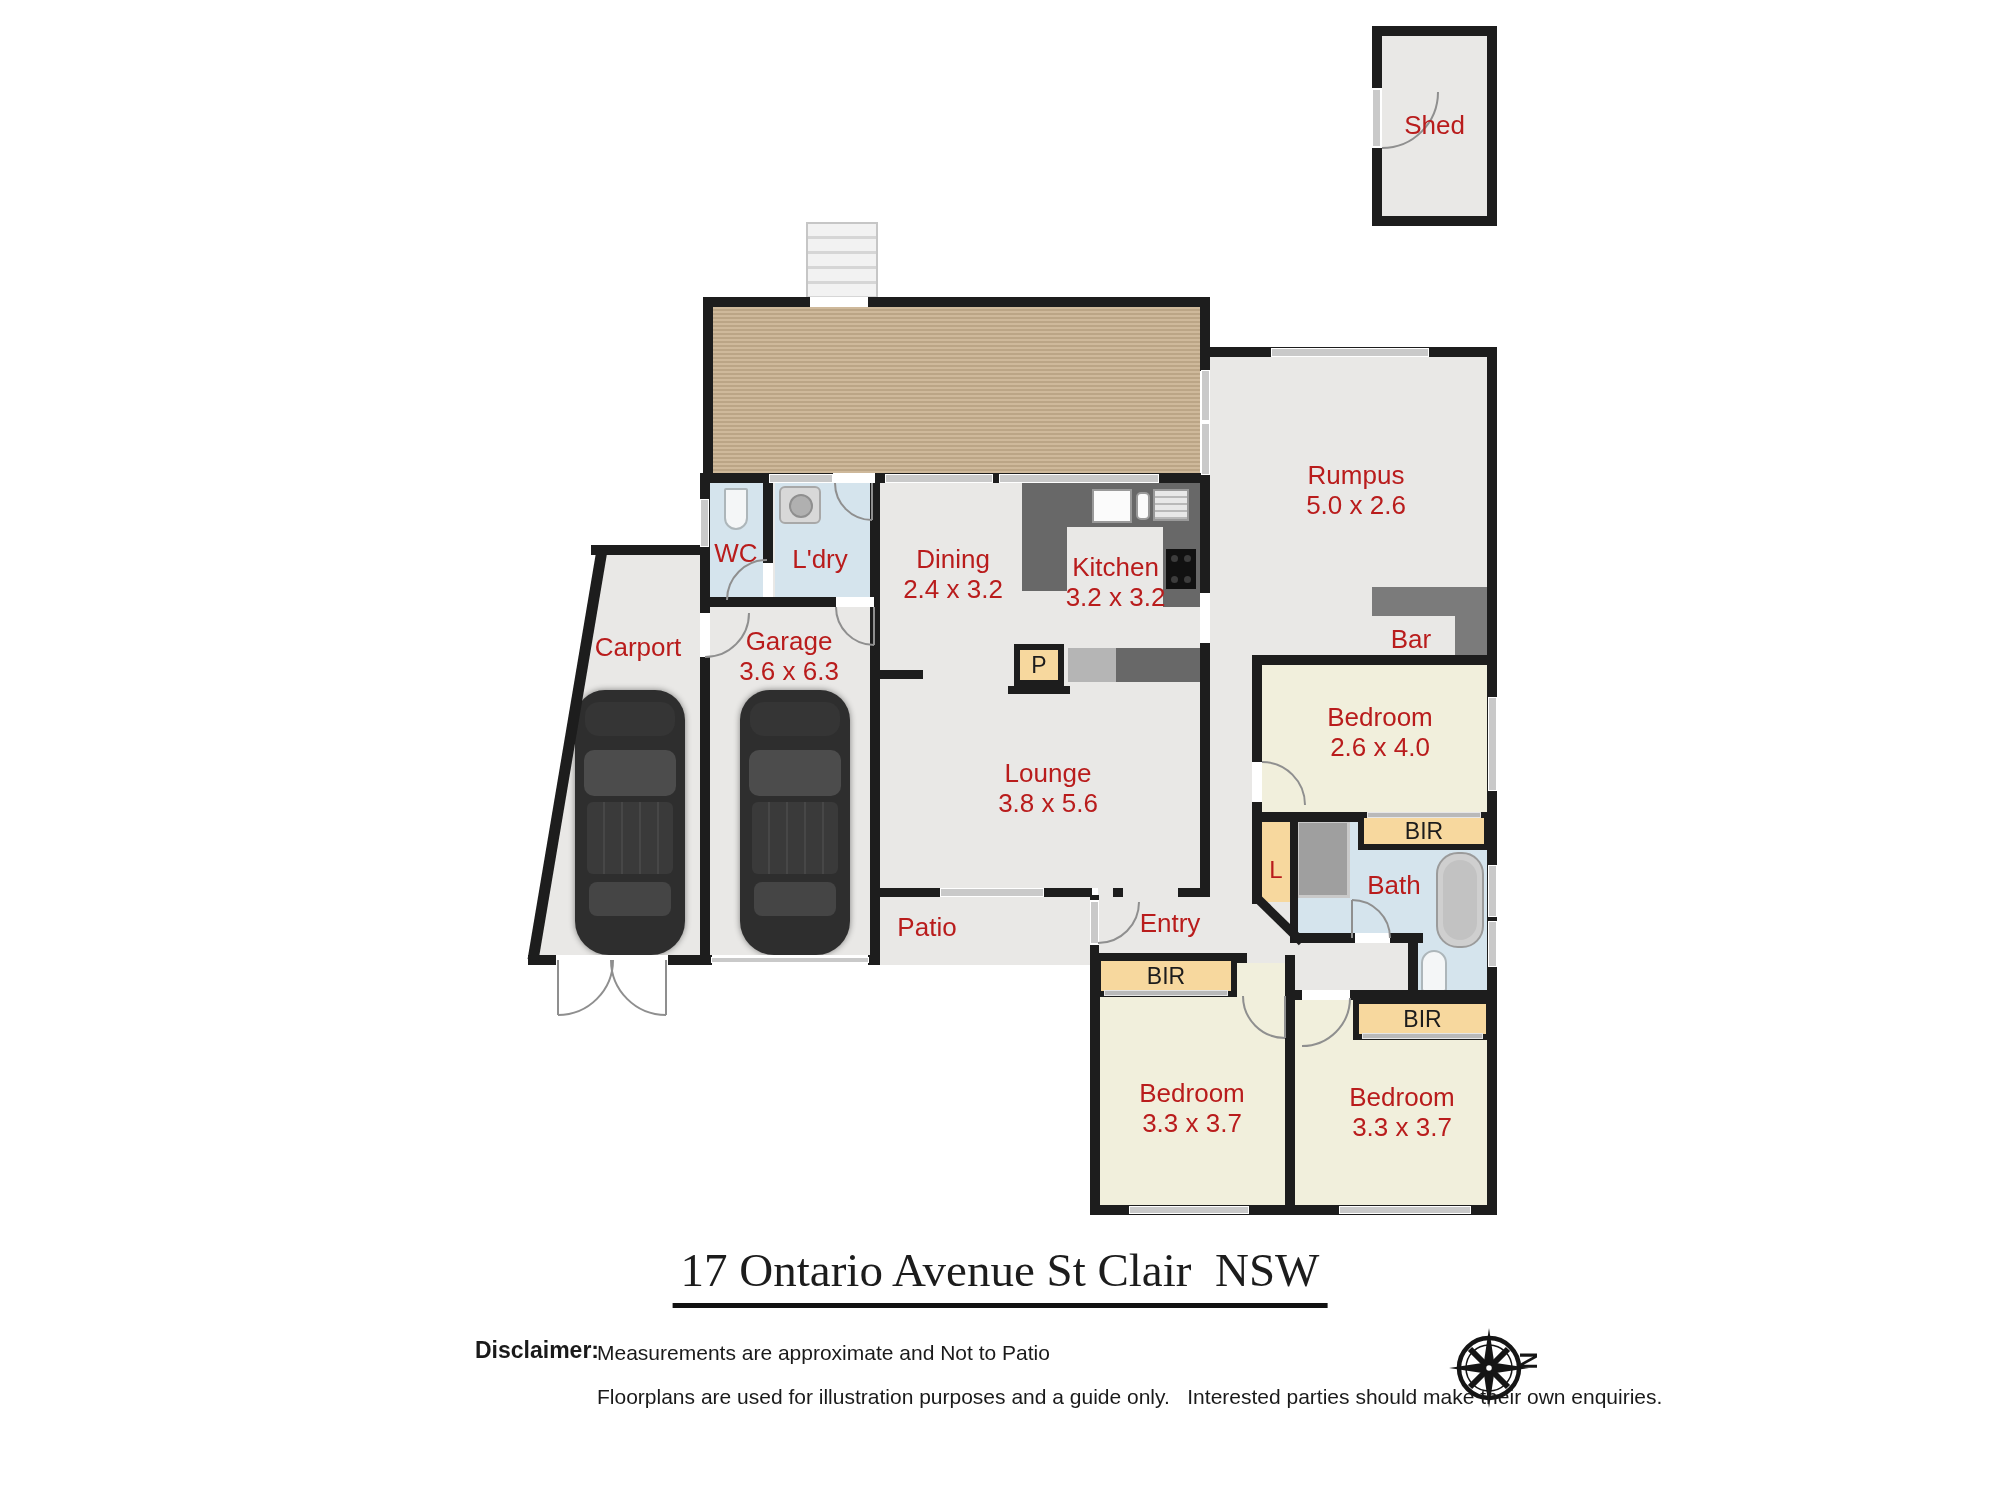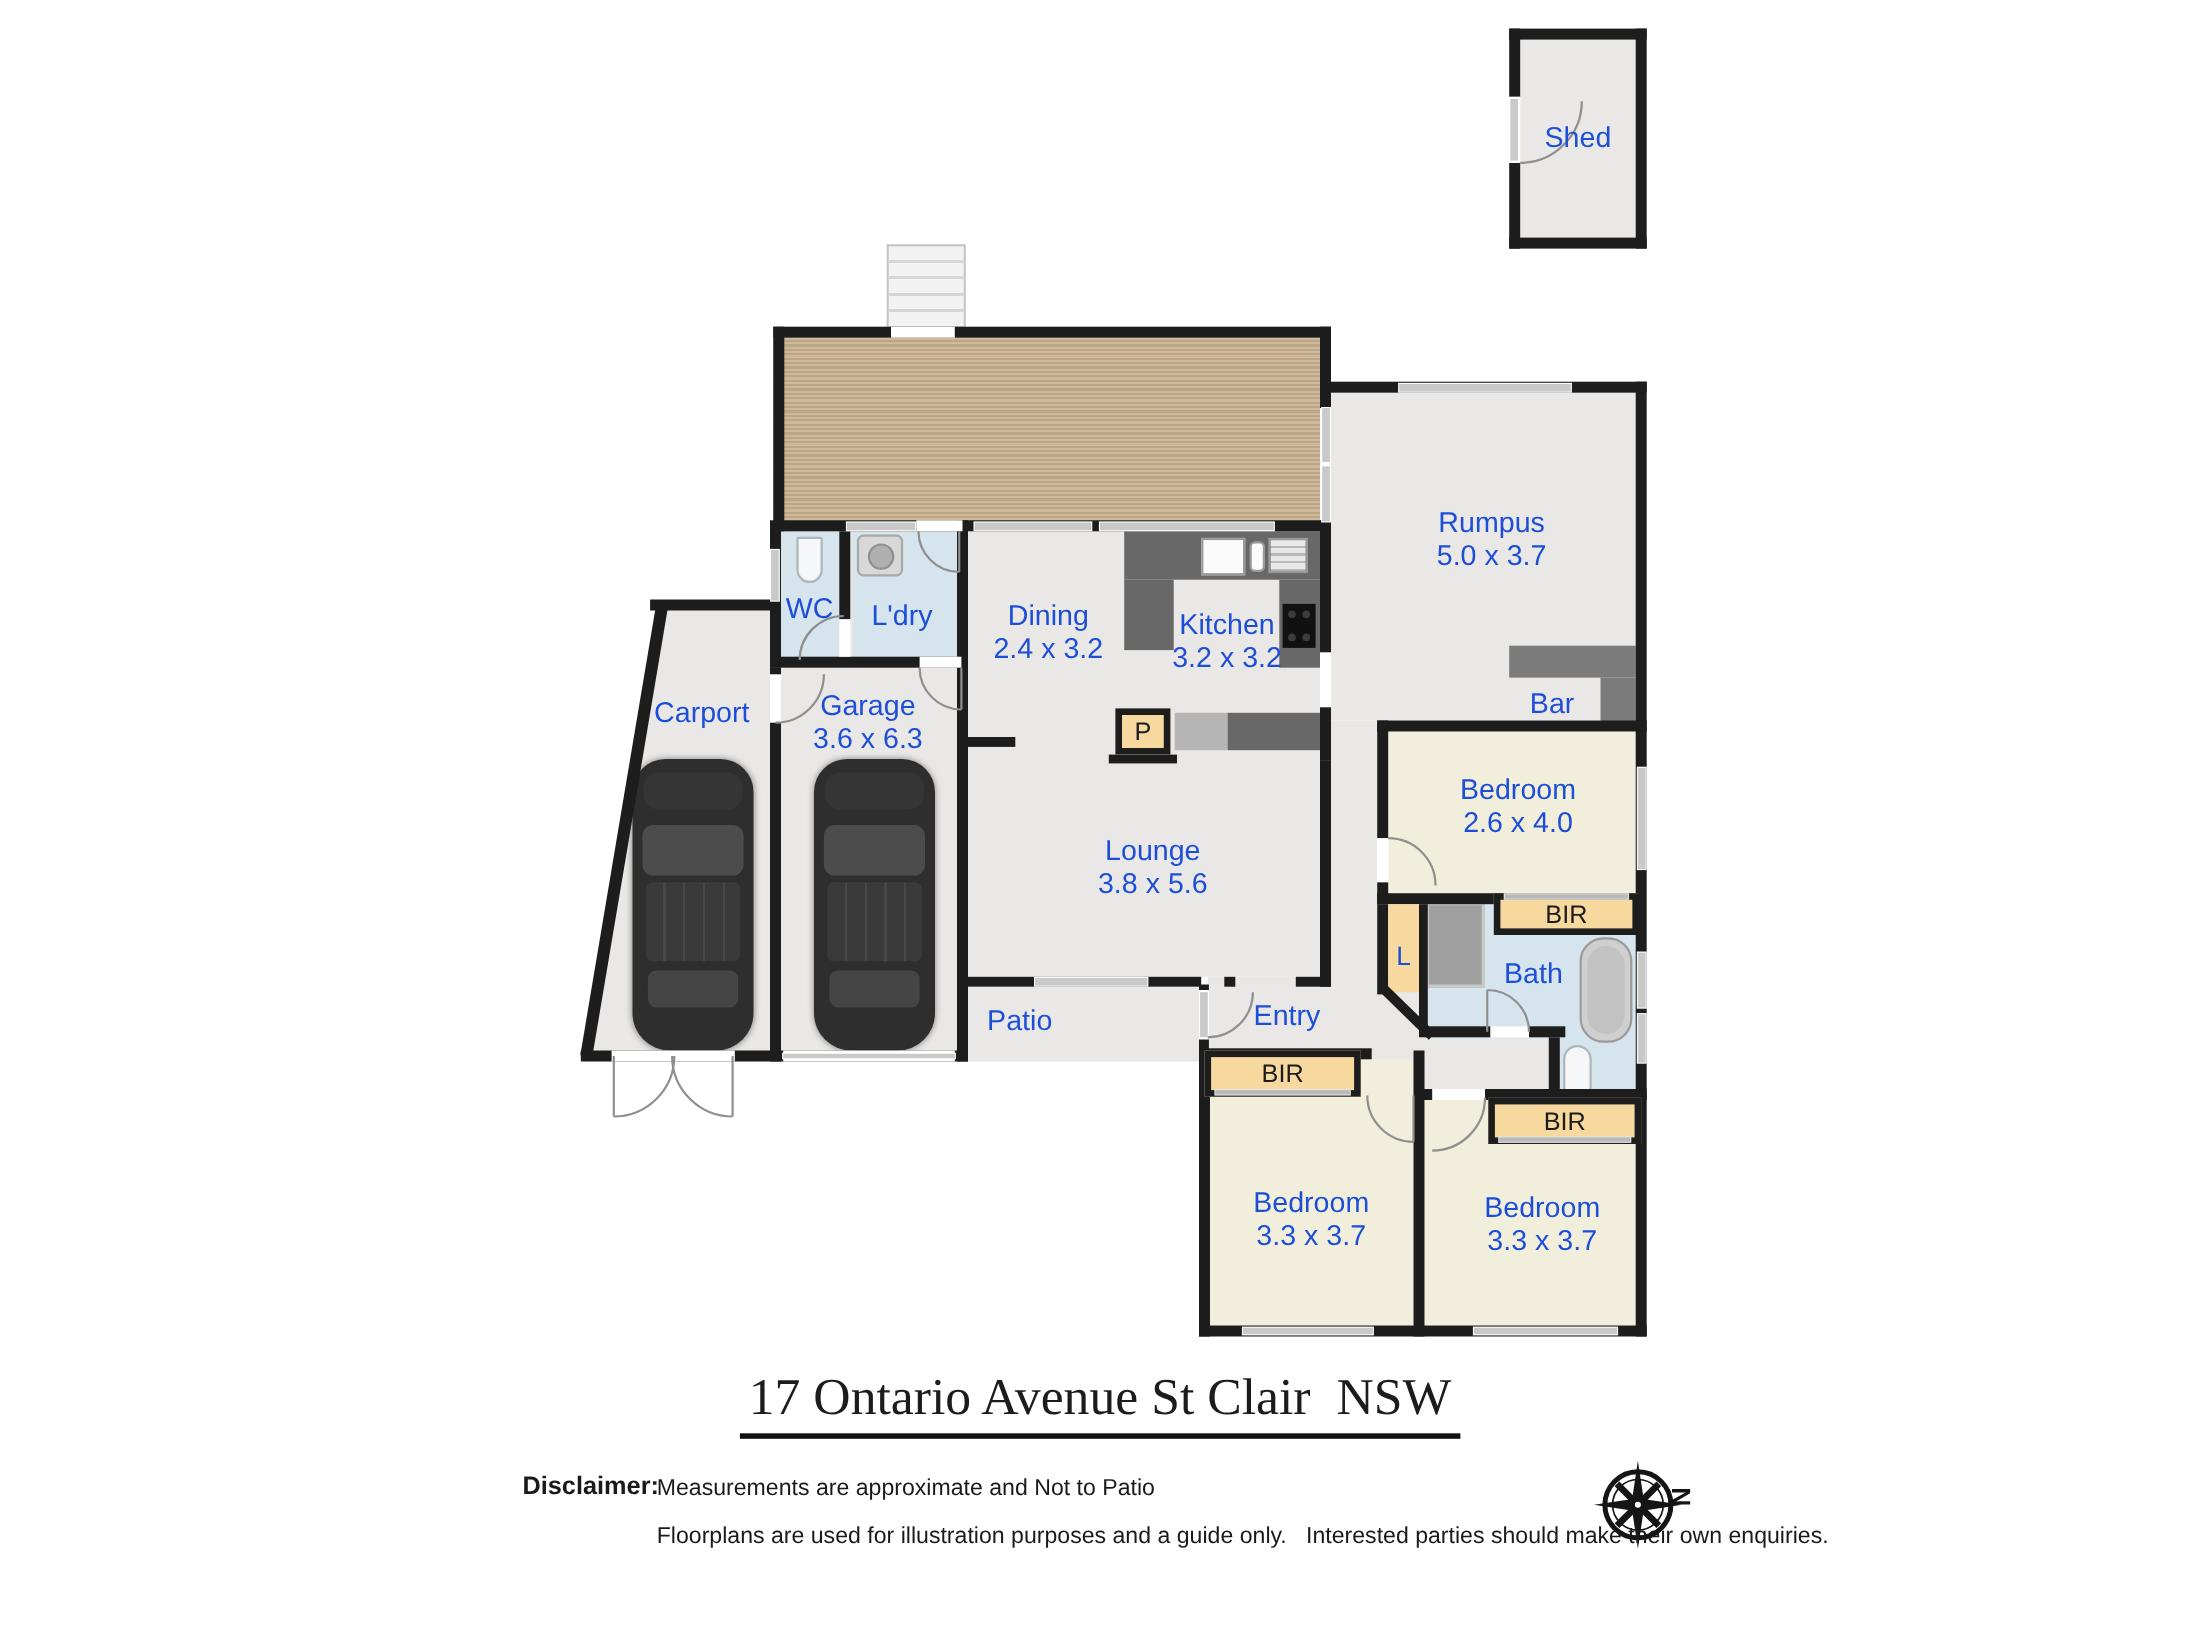--- a/index.html
+++ b/index.html
@@ -5,21 +5,21 @@
   html,body{margin:0;padding:0;background:#fff;}
   #plan{position:relative;width:2000px;height:1500px;background:#ffffff;overflow:hidden;
         font-family:"Liberation Sans", sans-serif;color:#1c1c1c;}
   .floor{position:absolute;}
   .gray{background:#e9e8e6;}
   .blue{background:#d5e4ed;}
   .cream{background:#f1efdc;}
   .w{position:absolute;background:#1d1d1d;}
   .win{position:absolute;background:#c9c9c9;box-shadow:0 0 0 1px #ffffff;}
   .open{position:absolute;background:#ffffff;}
-  .lbl{position:absolute;text-align:center;font-size:26px;line-height:1.16;color:#1d4ed8;}
+  .lbl{position:absolute;text-align:center;font-size:26px;line-height:1.16;color:#b91c1c;}
   .lbl.small{font-size:22px;}
   .tanbox{position:absolute;background:#f7d89e;border:6px solid #1d1d1d;box-sizing:border-box;
           display:flex;align-items:center;justify-content:center;font-size:23px;}
   .slider{position:absolute;background:#b9b9b9;box-shadow:0 0 0 1px #e6e6e6;}
   .counter-dark{position:absolute;background:#686868;}
   .counter-mid{position:absolute;background:#b5b5b5;}
   .bar{position:absolute;background:#7b7b7b;}
   .deck{position:absolute;background:#c9b190;
         background-image:repeating-linear-gradient(180deg, rgba(255,255,255,.10) 0 2px, rgba(0,0,0,.07) 2px 4px);}
   .stairs{position:absolute;background:repeating-linear-gradient(180deg,#f2f2f2 0 12px,#d6d6d6 12px 15px);
@@ -250,21 +250,21 @@
       <circle cx="47" cy="42" r="3.5" fill="#ffffff" stroke="#151515" stroke-width="1.5"></circle>
       <text x="80" y="36" transform="rotate(90 84 30)" font-size="24" font-weight="bold" fill="#151515" font-family="Liberation Sans, sans-serif">N</text>
     </g>
   </svg>
 
   <div class="lbl" style="left:1377px;top:110px;width:115px">
     <div>Shed</div>
     </div>
   <div class="lbl" style="left:1248px;top:460px;width:216px">
     <div>Rumpus</div>
-      <div>5.0 x 3.7</div>
+      <div>5.0 x 2.6</div>
     </div>
   <div class="lbl" style="left:706px;top:538px;width:60px">
     <div>WC</div>
     </div>
   <div class="lbl" style="left:770px;top:544px;width:100px">
     <div>L'dry</div>
     </div>
   <div class="lbl" style="left:878px;top:544px;width:150px">
     <div>Dining</div>
       <div>2.4 x 3.2</div>

